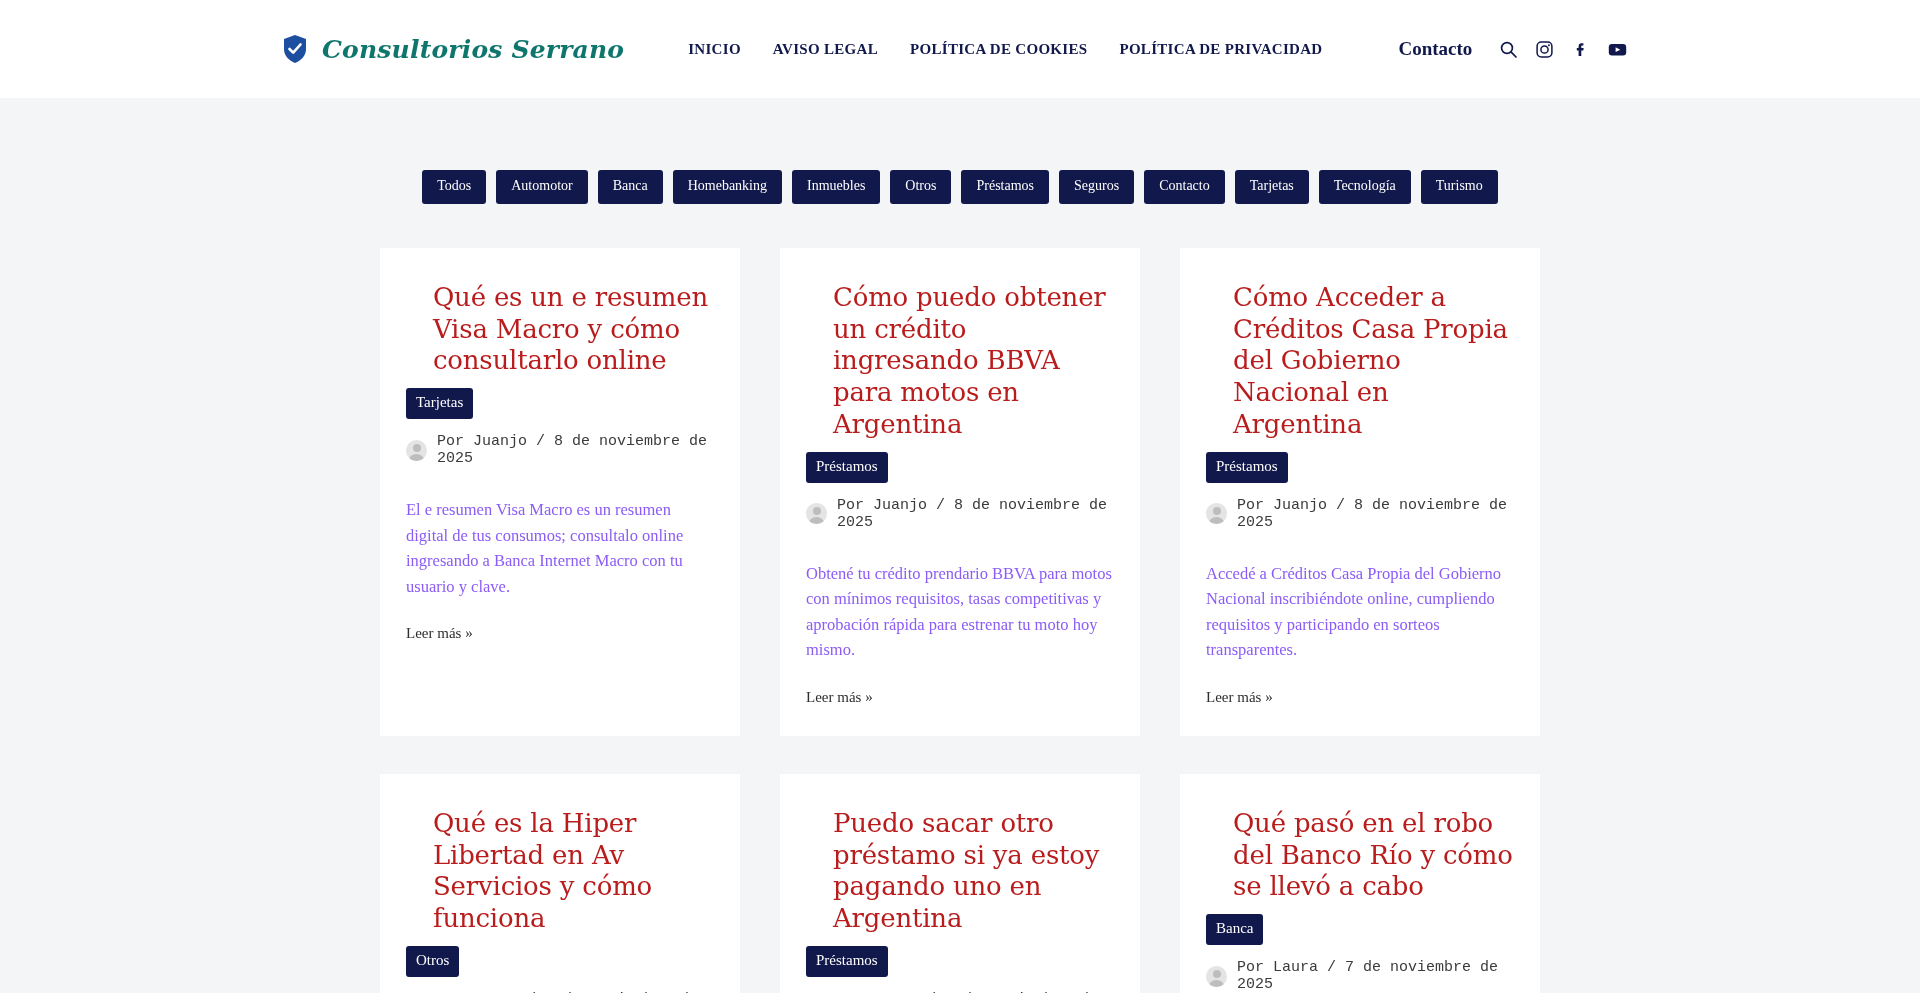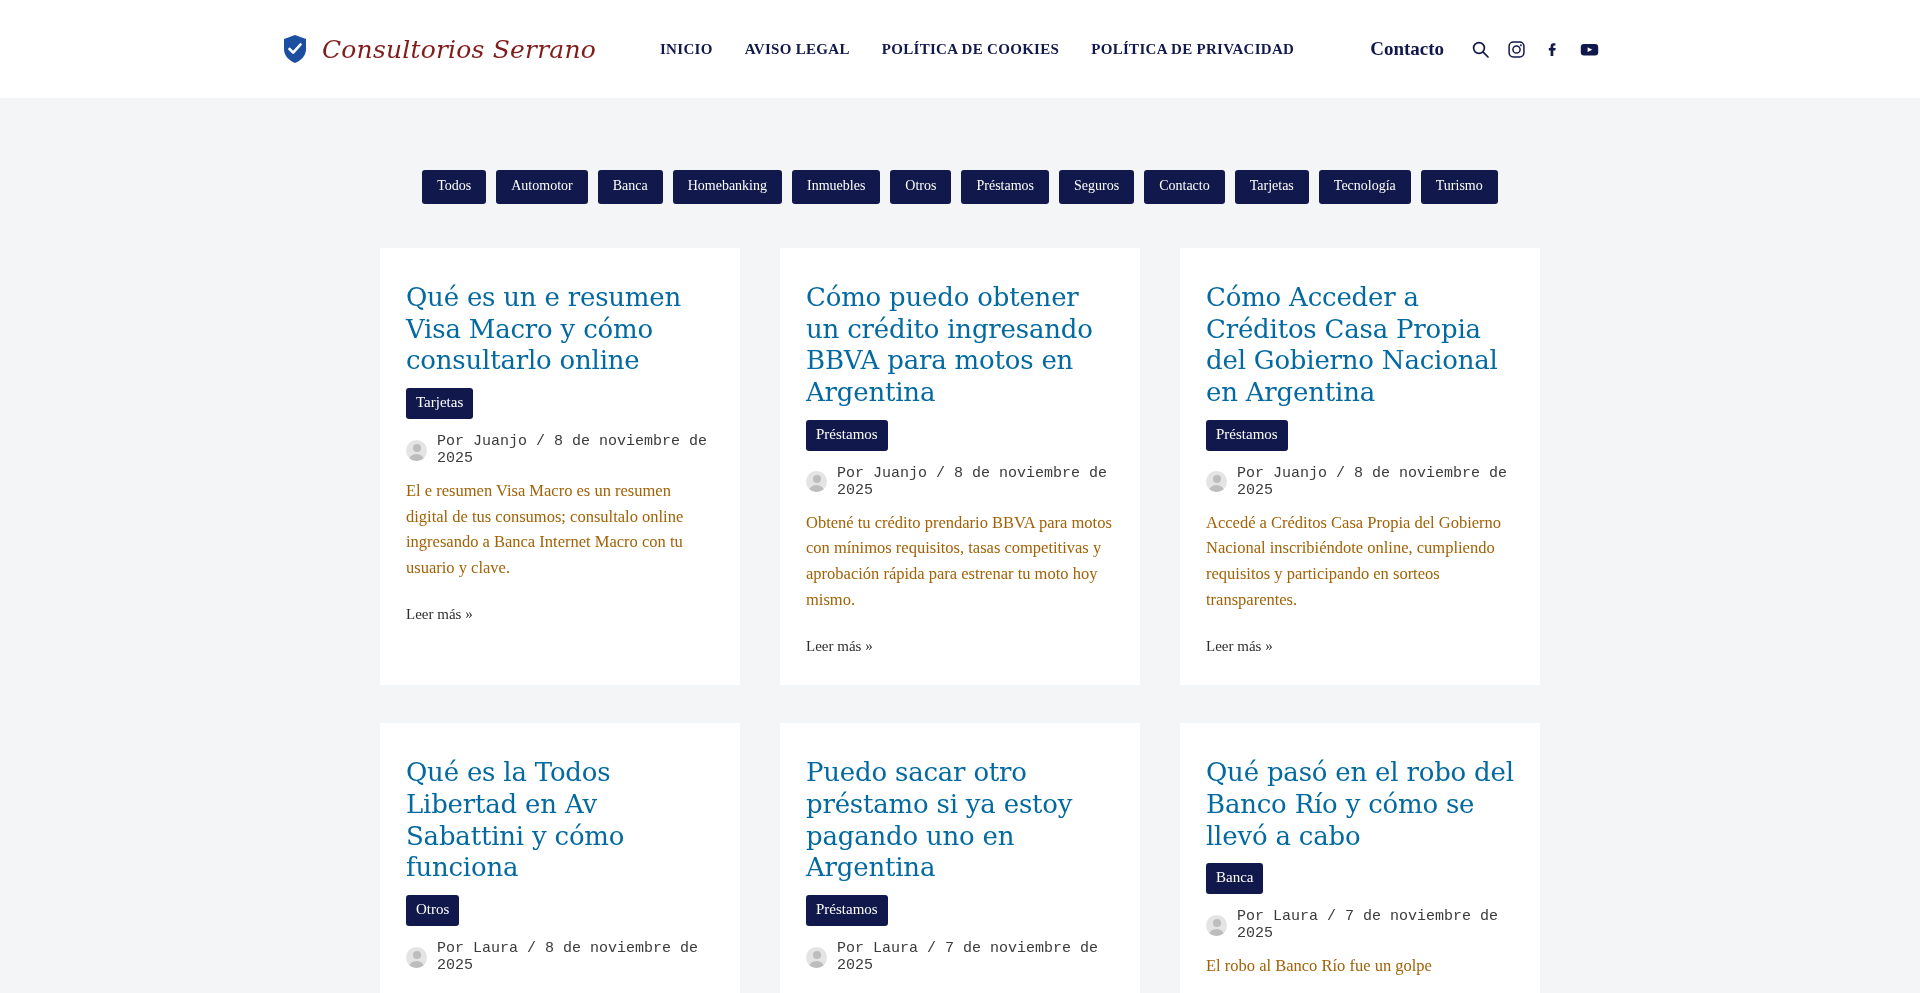--- a/index.html
+++ b/index.html
@@ -29,23 +29,23 @@
   .brand {
     display: flex;
     align-items: center;
     gap: 14px;
     margin-left: 22px;
   }
   .shield-icon { width: 26px; height: 30px; display:block; }
   .brand-name {
     font-family: "DejaVu Serif", serif;
     font-style: italic;
-    font-weight: normal;
+    font-weight: bold;
     font-size: 25px;
-    color: #7f1d1d;
+    color: #0f766e;
     letter-spacing: 0.2px;
     white-space: nowrap;
   }
   .main-nav {
     display: flex;
     align-items: flex-start;
     gap: 0;
     margin-left: 48px;
   }
   .main-nav a {
@@ -112,23 +112,24 @@
   }
   .card {
     background: #ffffff;
     padding: 34px 26px 30px;
     position: relative;
   }
   .card-title {
     font-family: "DejaVu Serif", serif;
     font-size: 26px;
     line-height: 1.22;
-    color: #0369a1;
+    color: #b91c1c;
     font-weight: normal;
     letter-spacing: -0.2px;
+    margin-left: 27px;
   }
   .cat-badge {
     display: inline-block;
     background: #11184b;
     color: #ffffff;
     font-family: "Liberation Serif", serif;
     font-size: 15px;
     line-height: 1;
     padding: 7px 10px 9px;
     border-radius: 3px;
@@ -168,22 +169,22 @@
   }
   .meta-text {
     font-family: Liberation Mono, monospace;
     font-size: 15px;
     color: #3b3b3b;
   }
   .excerpt {
     font-family: "Liberation Serif", serif;
     font-size: 16.5px;
     line-height: 1.55;
-    color: #a16207;
-    margin-top: 11px;
+    color: #8b5cf6;
+    margin-top: 30px;
   }
   .readmore {
     display: inline-block;
     font-family: "Liberation Serif", serif;
     font-size: 15px;
     color: #2e2e2e;
     text-decoration: none;
     margin-top: 26px;
     cursor: pointer;
   }
@@ -287,21 +288,21 @@
       <span class="cat-badge">Préstamos</span>
       <div class="meta">
         <span class="avatar"></span>
         <span class="meta-text">Por Juanjo / 8 de noviembre de 2025</span>
       </div>
       <p class="excerpt">Accedé a Créditos Casa Propia del Gobierno Nacional inscribiéndote online, cumpliendo requisitos y participando en sorteos transparentes.</p>
       <a href="#" class="readmore">Leer más »</a>
     </article>
 
     <article class="card">
-      <h2 class="card-title">Qué es la Todos Libertad en Av Sabattini y cómo funciona</h2>
+      <h2 class="card-title">Qué es la Hiper Libertad en Av Servicios y cómo funciona</h2>
       <span class="cat-badge">Otros</span>
       <div class="meta">
         <span class="avatar"></span>
         <span class="meta-text">Por Laura / 8 de noviembre de 2025</span>
       </div>
       
     </article>
 
     <article class="card">
       <h2 class="card-title">Puedo sacar otro préstamo si ya estoy pagando uno en Argentina</h2>

